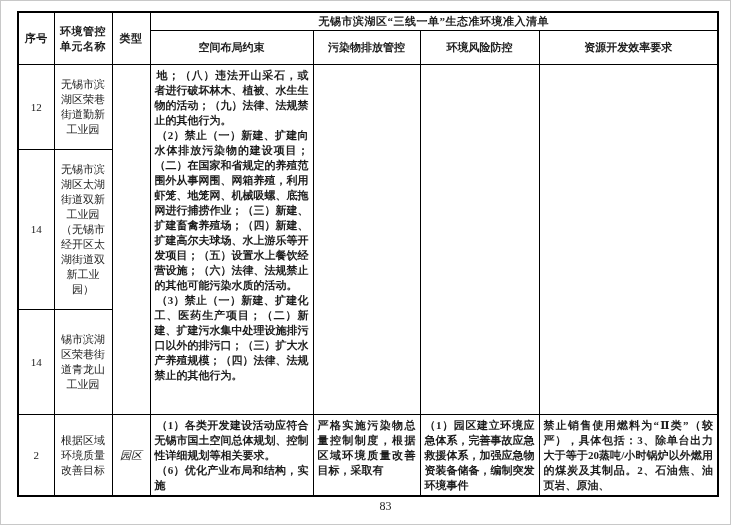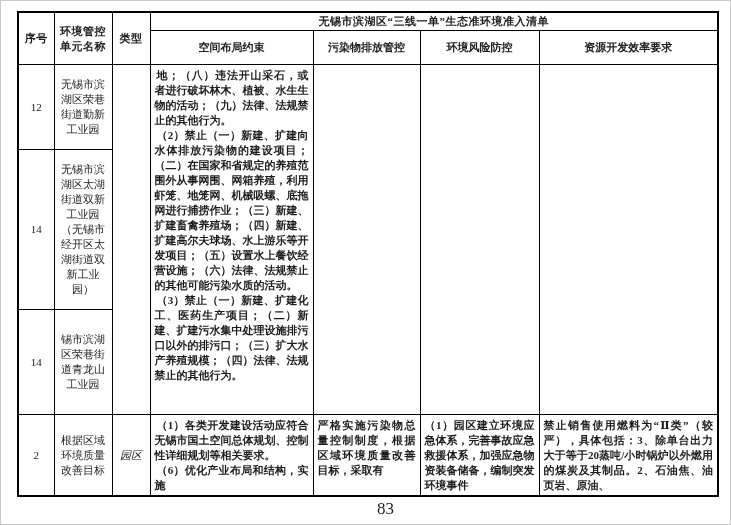--- a/index.html
+++ b/index.html
@@ -43,21 +43,21 @@
   tr.r13 { height:160px; }
   tr.r14 { height:105px; }
   tr.r15 { height:66px; }
   tr.r15 td { vertical-align:top; }
   tr.r15 td.unit-cell, tr.r15 td.no-cell, tr.r15 td.type-cell { vertical-align:middle; }
   .page-number {
     position:absolute;
     left:4px; right:0;
     top:498px;
     text-align:center;
-    font-size:17px;
+    font-size:12px;
     color:#1c1c1c;
     margin-left:36px;
   }
 </style>
 </head>
 <body>
 
 <table class="doc-table">
   <colgroup>
     <col style="width:36px">

